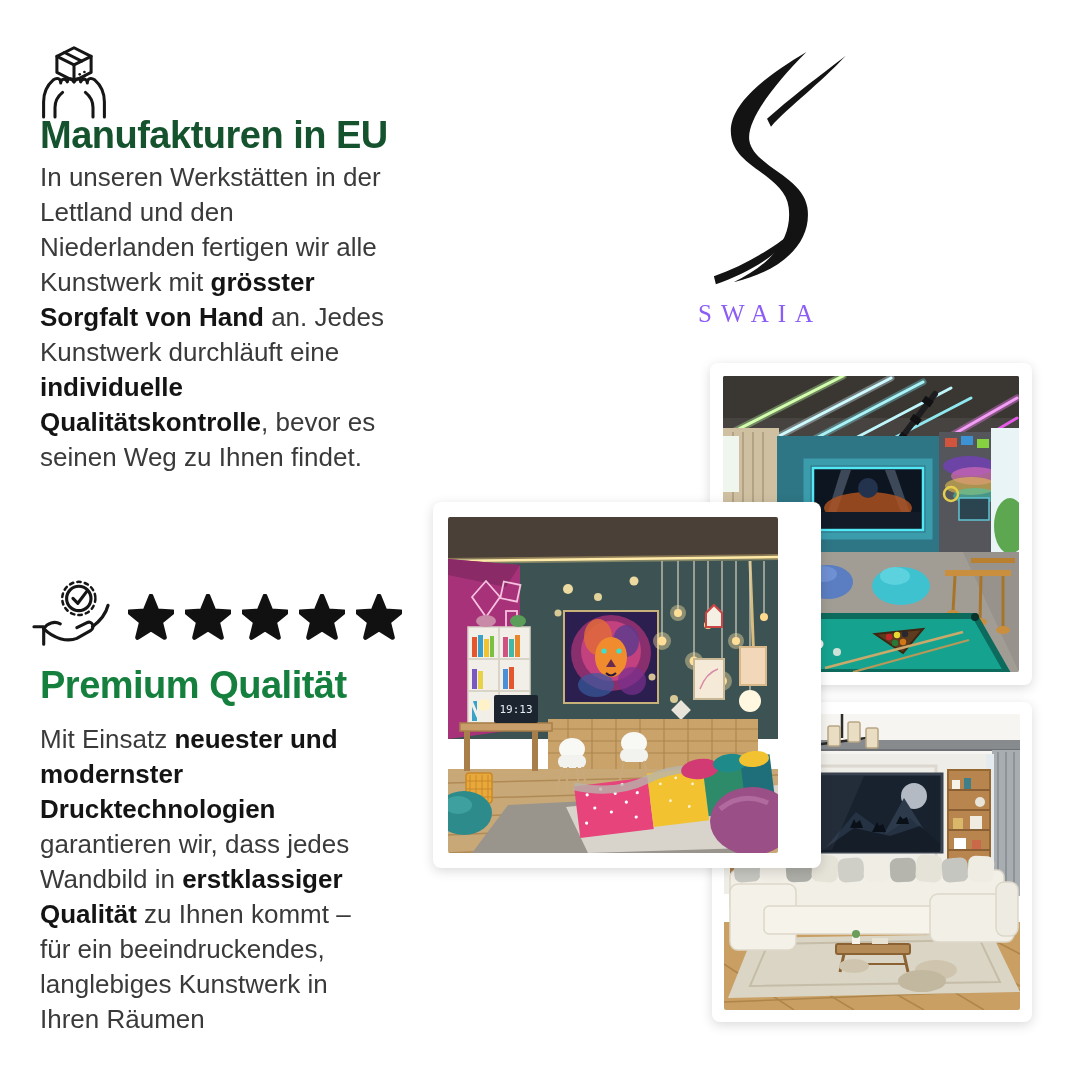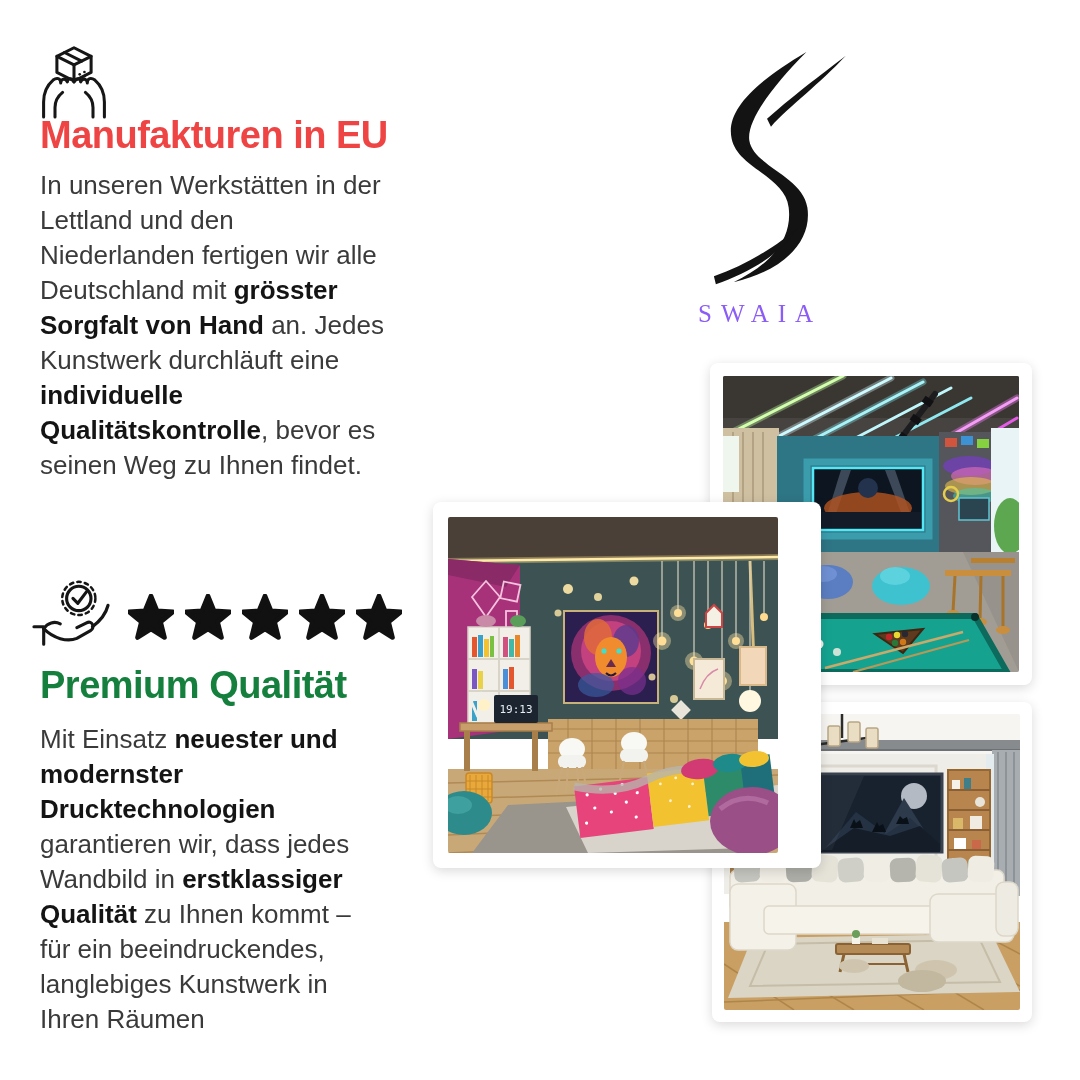--- a/index.html
+++ b/index.html
@@ -5,22 +5,22 @@
   * { margin:0; padding:0; box-sizing:border-box; }
   html,body { width:1080px; height:1080px; }
   body {
     position:relative; overflow:hidden; background:#ffffff;
     font-family:"Liberation Sans","DejaVu Sans",sans-serif; color:#333;
   }
   .abs { position:absolute; }
 
   
   .icon-box { left:36px; top:42px; width:76px; height:78px; }
-  .h1 { left:40px; top:114px; font-size:38px; font-weight:700; color:#ef4444; letter-spacing:-0.5px; }
-  .p1 { left:40px; top:168px; width:440px; }
+  .h1 { left:40px; top:114px; font-size:38px; font-weight:700; color:#14532d; letter-spacing:-0.5px; }
+  .p1 { left:40px; top:160px; width:440px; }
   .para { font-size:26px; line-height:35px; color:#3a3a3a; }
   .para .b { font-weight:700; color:#141414; }
 
   .sec2-iconrow { left:30px; top:574px; width:420px; height:84px; }
   .icon-medal { position:absolute; left:0; top:2px; width:82px; height:78px; }
   .stars { position:absolute; left:98px; top:20px; display:flex; gap:11px; }
   .star { width:46px; height:48px; }
   .h2 { left:40px; top:664px; font-size:38px; font-weight:700; color:#15803d; letter-spacing:-0.5px; }
   .p2 { left:40px; top:722px; width:430px; }
 
@@ -67,21 +67,21 @@
     <path d="M60,78 L60,68 C60,61 57,56 52,52"></path>
   </g>
 </svg>
 
 <div class="abs h1">Manufakturen in EU</div>
 
 <div class="abs p1 para">
   <div><span>In unseren Werkstätten in der</span></div>
   <div><span>Lettland und den</span></div>
   <div><span>Niederlanden fertigen wir alle</span></div>
-  <div><span>Deutschland mit </span><span class="b">grösster</span></div>
+  <div><span>Kunstwerk mit </span><span class="b">grösster</span></div>
   <div><span class="b">Sorgfalt von Hand</span><span> an. Jedes</span></div>
   <div><span>Kunstwerk durchläuft eine</span></div>
   <div><span class="b">individuelle</span></div>
   <div><span class="b">Qualitätskontrolle</span><span>, bevor es</span></div>
   <div><span>seinen Weg zu Ihnen findet.</span></div>
 </div>
 
 <div class="abs sec2-iconrow">
   <svg class="icon-medal" viewBox="0 0 84 80">
     <g class="ink">

